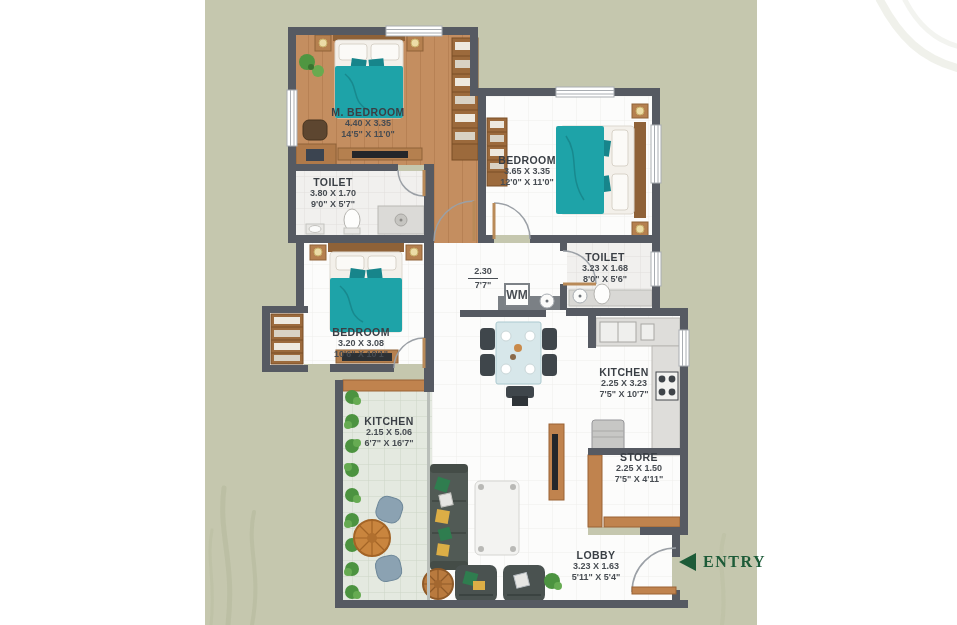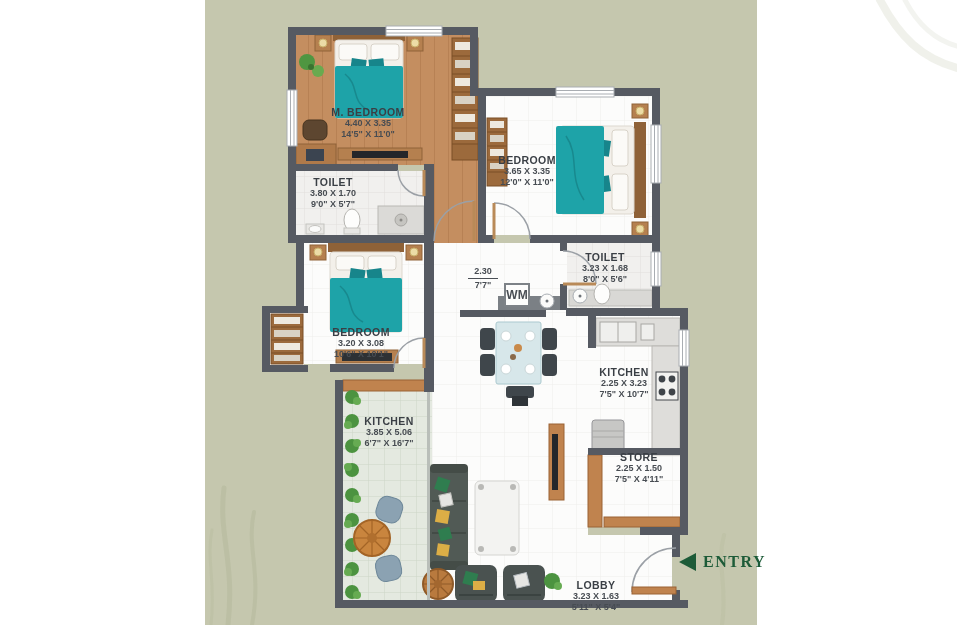--- a/index.html
+++ b/index.html
@@ -422,34 +422,34 @@
     <span class="sep"></span>
     <span class="dm">7'7"</span>
   </div>
   <div class="rlabel" style="left:361px;top:326px">
     <span class="nm">BEDROOM</span>
     <span class="dm">3.20 X 3.08</span>
     <span class="dm">10'6" X 10'1"</span>
   </div>
   <div class="rlabel" style="left:389px;top:415px">
     <span class="nm">KITCHEN</span>
-    <span class="dm">3.85 X 5.06</span>
+    <span class="dm">2.15 X 5.06</span>
     <span class="dm">6'7" X 16'7"</span>
   </div>
   <div class="rlabel" style="left:624px;top:366px">
     <span class="nm">KITCHEN</span>
     <span class="dm">2.25 X 3.23</span>
     <span class="dm">7'5" X 10'7"</span>
   </div>
   <div class="rlabel" style="left:639px;top:451px">
     <span class="nm">STORE</span>
     <span class="dm">2.25 X 1.50</span>
     <span class="dm">7'5" X 4'11"</span>
   </div>
-  <div class="rlabel" style="left:596px;top:579px">
+  <div class="rlabel" style="left:596px;top:549px">
     <span class="nm">LOBBY</span>
     <span class="dm">3.23 X 1.63</span>
     <span class="dm">5'11" X 5'4"</span>
   </div>
 
   <div class="wm-box">WM</div>
 
   <div class="entry">
     <span class="entry-arrow"></span>
     <span class="entry-text">ENTRY</span>

